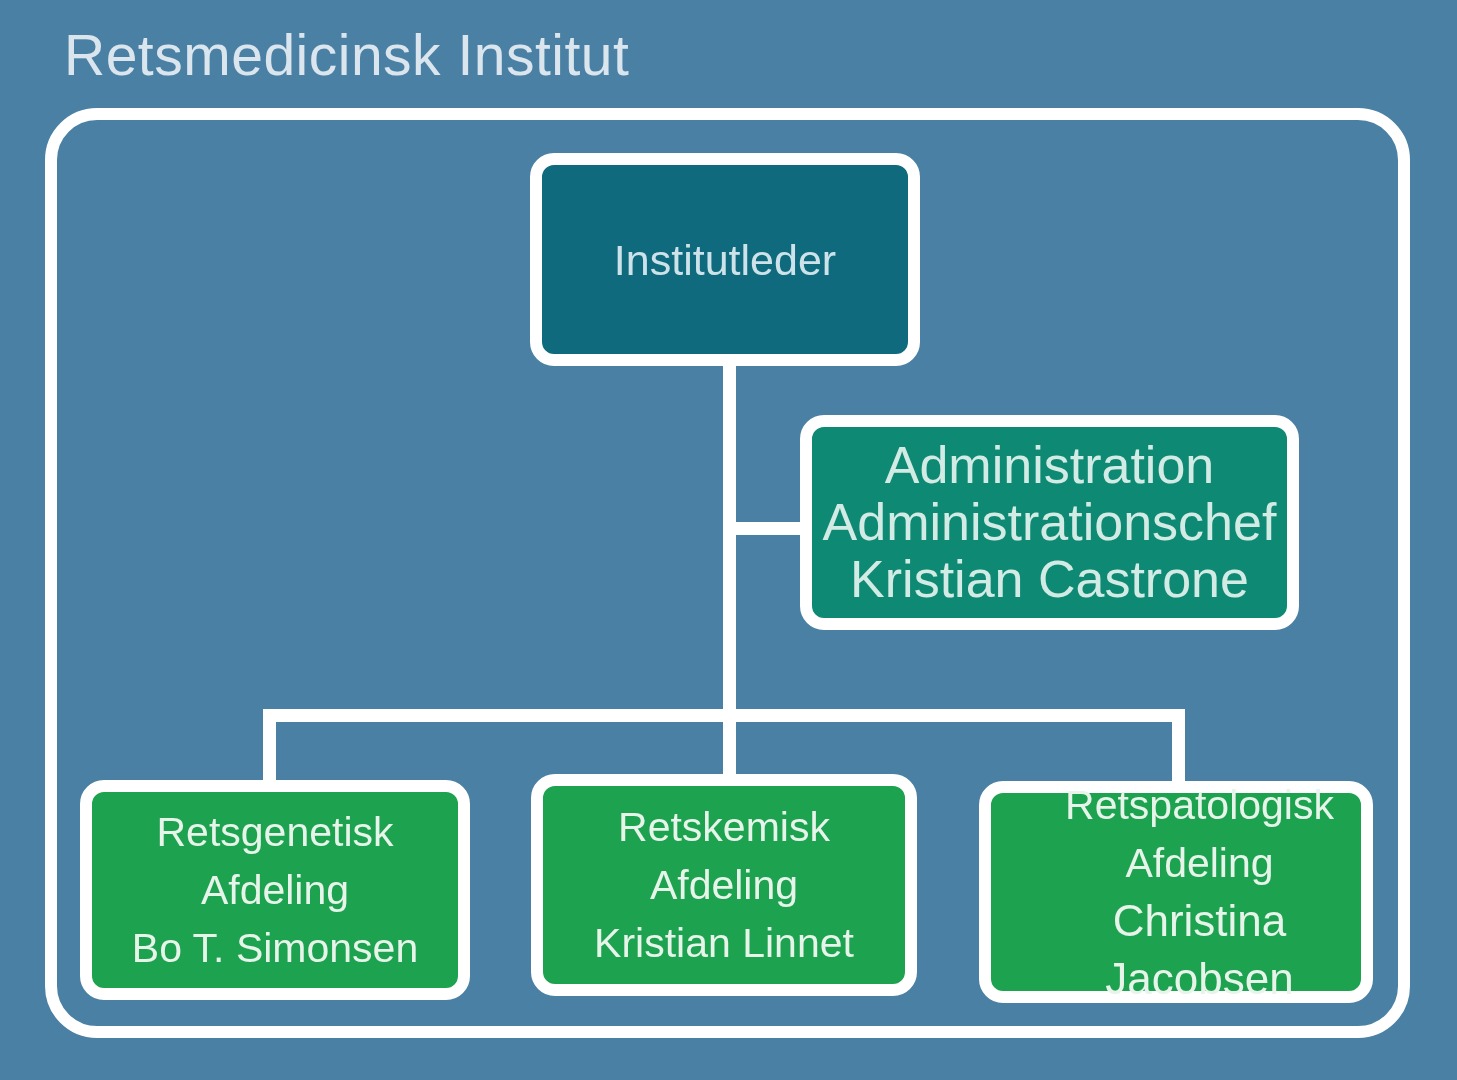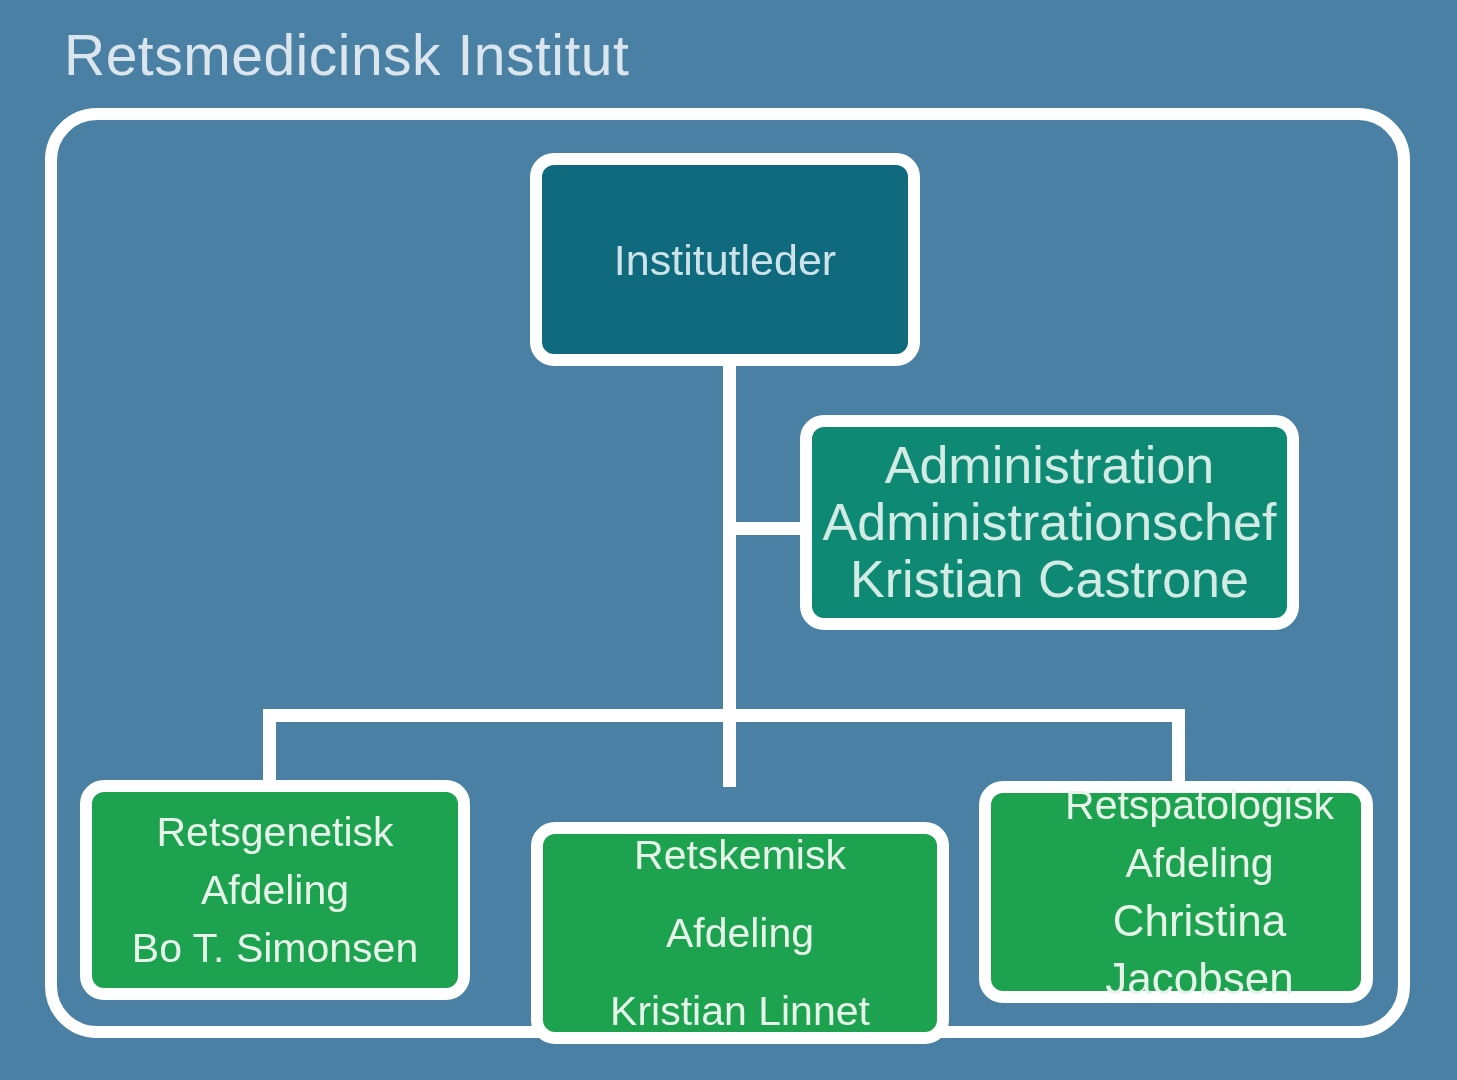--- a/index.html
+++ b/index.html
@@ -73,21 +73,21 @@
     font-size: 52px;
     line-height: 57px;
   }
   .node-dept {
     background: var(--department-box);
     color: var(--department-text);
     font-size: 41px;
     line-height: 58px;
   }
   .node-dept-1 { left: 80px;  top: 780px; width: 390px; height: 220px; }
-  .node-dept-2 { left: 531px; top: 822px; width: 418px; height: 222px; gap: 20px; }
+  .node-dept-2 { left: 531px; top: 774px; width: 386px; height: 222px; }
   .node-dept-3 { left: 979px; top: 781px; width: 394px; height: 222px; padding-left: 47px; }
   .name-small { font-size: 44px; }
 </style>
 </head>
 <body>
 
 <div class="title">Retsmedicinsk Institut</div>
 
 <div class="outer-frame"></div>
 

